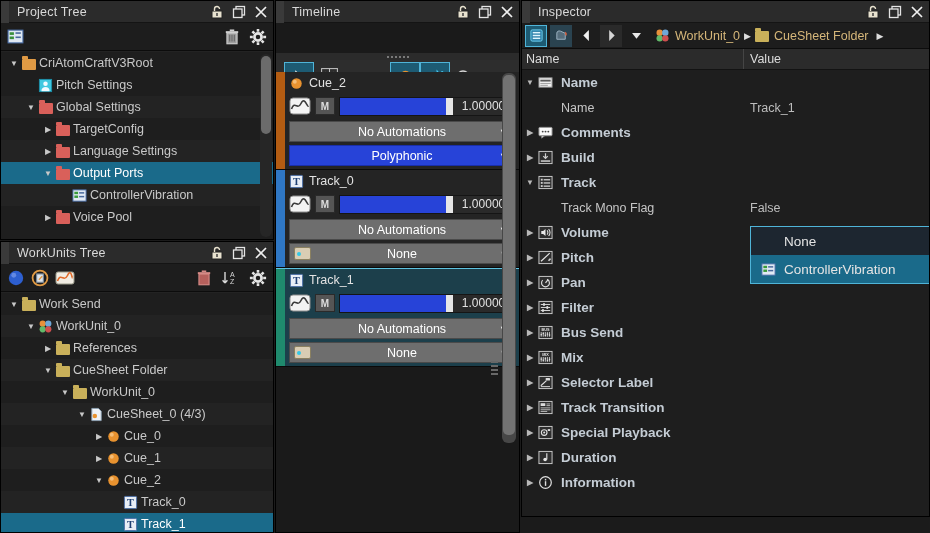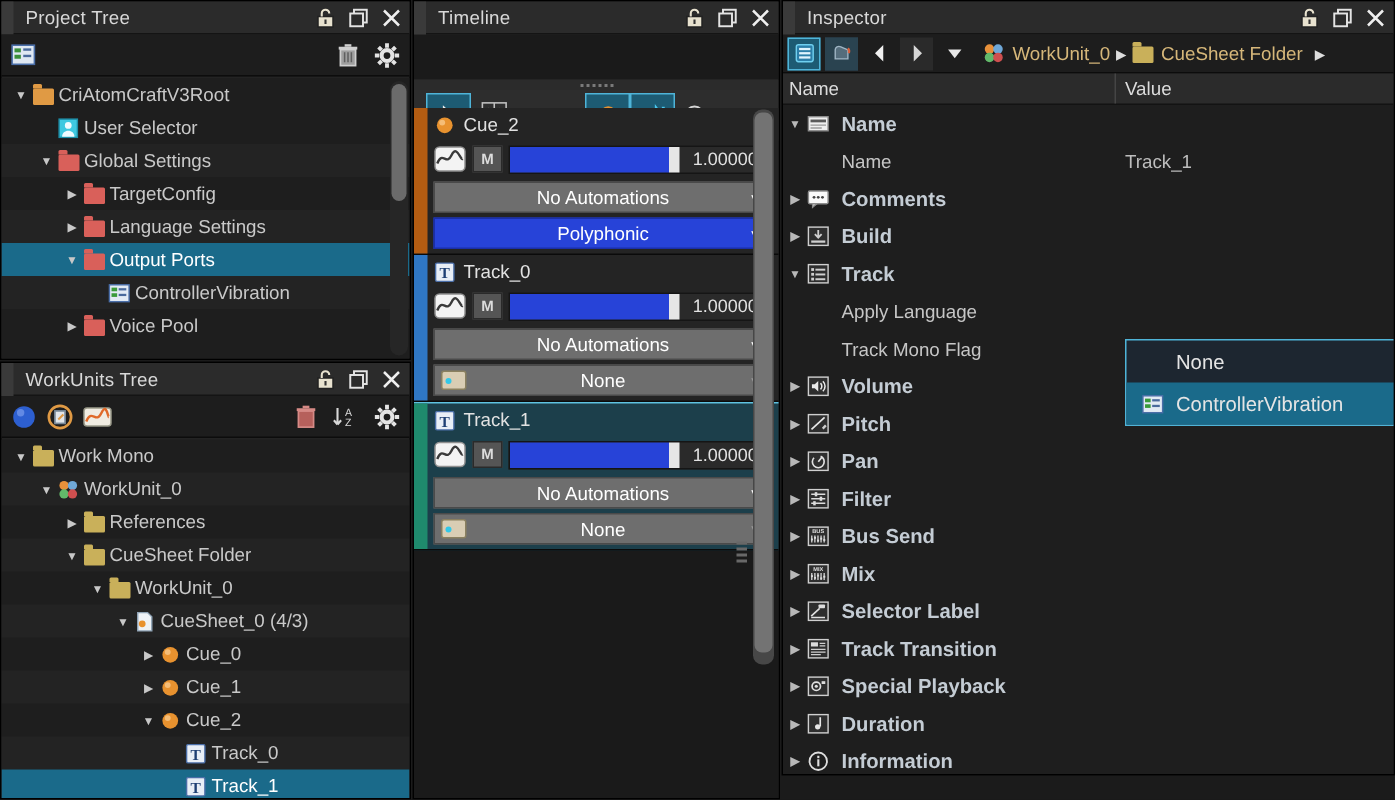--- a/index.html
+++ b/index.html
@@ -169,21 +169,21 @@
         <div class="row">
           <span style="width:23px;display:inline-block"></span>
           <span class="tw"></span>
           <span class="ico" style="display:flex;align-items:center;justify-content:center">
             <svg width="15" height="15" viewBox="0 0 16 16">
               <rect x="1.5" y="1.5" width="13" height="13" fill="#3fc8e0" stroke="#1d8fa8"></rect>
               <circle cx="8" cy="6" r="2.4" fill="#f0fbff"></circle>
               <path d="M3.6 14c0-2.8 2-4.3 4.4-4.3s4.4 1.5 4.4 4.3z" fill="#f0fbff"></path>
             </svg>
           </span>
-          <span class="lbl">User Selector</span>
+          <span class="lbl">Pitch Settings</span>
         </div>
         <div class="row alt">
           <span style="width:23px;display:inline-block"></span>
           <span class="tw">▼</span>
           <span class="ico" style="display:flex;align-items:center;justify-content:center">
             <span class="f-red" style="margin-top:2px"></span>
           </span>
           <span class="lbl">Global Settings</span>
         </div>
         <div class="row">
@@ -292,21 +292,21 @@
     </div>
   </div>
   <div class="tree" style="top:51px;">
     <div id="workRows">
         <div class="row">
           <span style="width:6px;display:inline-block"></span>
           <span class="tw">▼</span>
           <span class="ico" style="display:flex;align-items:center;justify-content:center">
             <span class="f-gold" style="margin-top:2px"></span>
           </span>
-          <span class="lbl">Work Mono</span>
+          <span class="lbl">Work Send</span>
         </div>
         <div class="row alt">
           <span style="width:23px;display:inline-block"></span>
           <span class="tw">▼</span>
           <span class="ico" style="display:flex;align-items:center;justify-content:center">
             <svg width="15" height="15" viewBox="0 0 16 16">
               <circle cx="5" cy="5" r="3.3" fill="#e8913a"></circle>
               <circle cx="11" cy="5" r="3.3" fill="#6fa8d8"></circle>
               <circle cx="5" cy="11" r="3.3" fill="#62b96a"></circle>
               <circle cx="11" cy="11" r="3.3" fill="#cf4f4f"></circle>
@@ -722,24 +722,20 @@
                 <rect x="3" y="4" width="2" height="2"></rect>
                 <rect x="6" y="4.4" width="7" height="1.4"></rect>
                 <rect x="3" y="7.4" width="2" height="2"></rect>
                 <rect x="6" y="7.8" width="7" height="1.4"></rect>
                 <rect x="3" y="10.8" width="2" height="2"></rect>
                 <rect x="6" y="11.2" width="7" height="1.4"></rect>
               </g>
             </svg>
           </span>
           <span class="nm">Track</span>
-        </div>
-        <div class="irow leaf">
-          <span style="width:33px;display:inline-block"></span>
-          <span class="nm">Apply Language</span>
         </div>
         <div class="irow leaf">
           <span style="width:33px;display:inline-block"></span>
           <span class="nm">Track Mono Flag</span>
           <span class="val">False</span>
         </div>
         <div class="irow grp">
           <span class="tw">▶</span>
           <span class="iico" style="display:flex;align-items:center">
             <svg width="15" height="15" viewBox="0 0 16 16">

